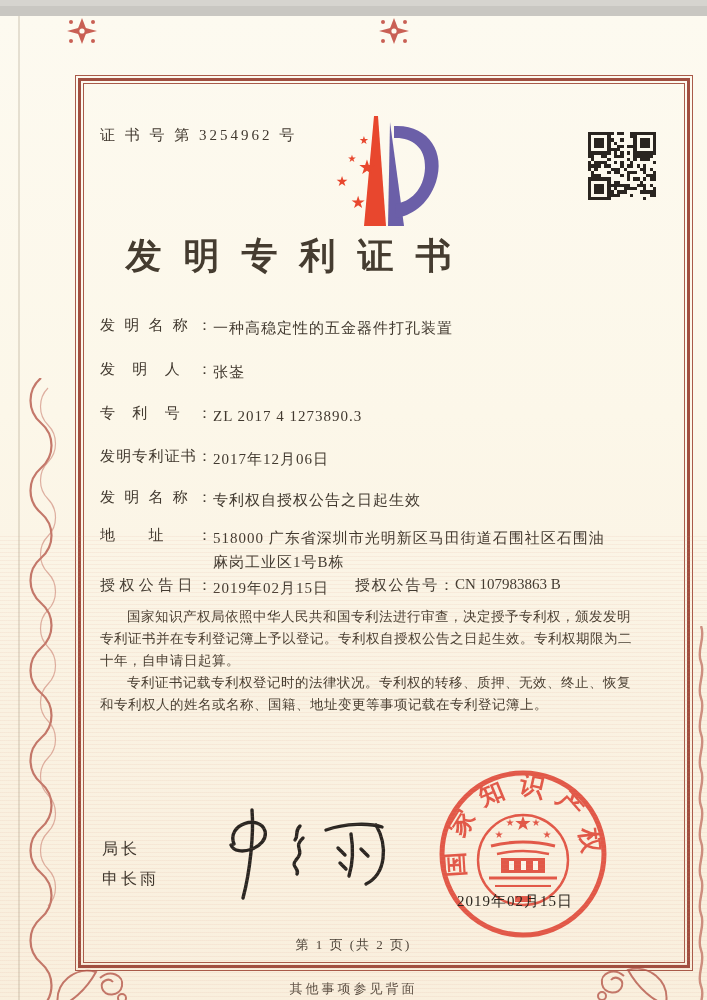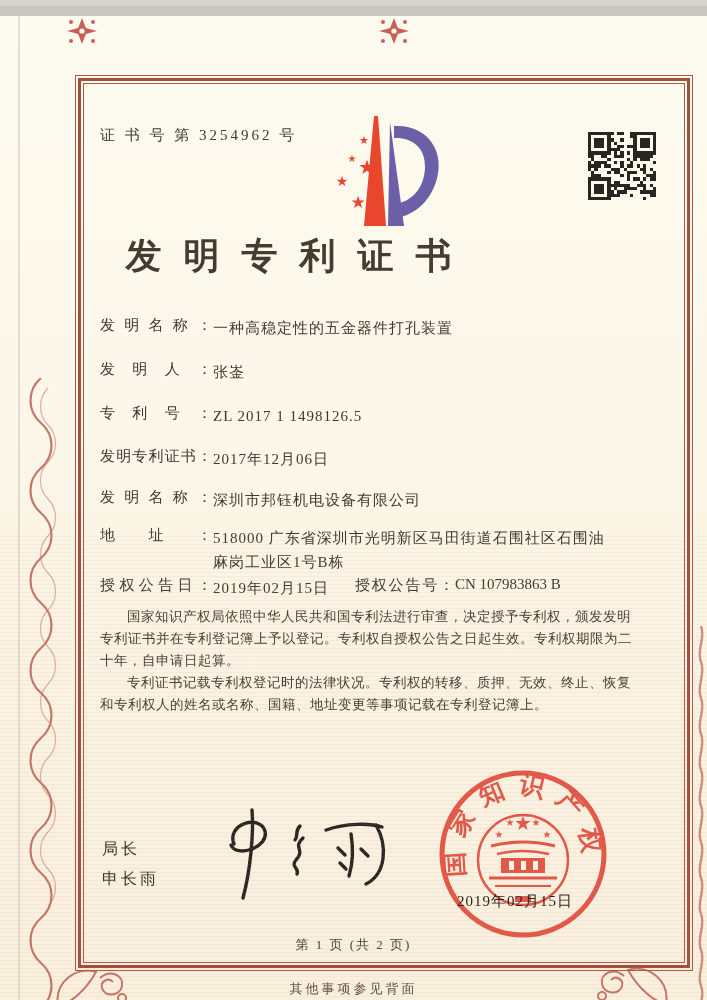--- a/index.html
+++ b/index.html
@@ -371,27 +371,27 @@
 
     <h1 class="title">发明专利证书</h1>
 
     <div class="row r1">
       <span class="lbl">发明人：</span><span class="val">张崟</span>
     </div>
     <div class="row r0">
       <span class="lbl">发明名称：</span><span class="val">一种高稳定性的五金器件打孔装置</span>
     </div>
     <div class="row r2">
-      <span class="lbl">专利号：</span><span class="val">ZL 2017 1 1498126.5</span>
+      <span class="lbl">专利号：</span><span class="val">ZL 2017 4 1273890.3</span>
     </div>
     <div class="row r3">
       <span class="lbl">发明专利证书：</span><span class="val">2017年12月06日</span>
     </div>
     <div class="row r4">
-      <span class="lbl">发明名称：</span><span class="val">深圳市邦钰机电设备有限公司</span>
+      <span class="lbl">发明名称：</span><span class="val">专利权自授权公告之日起生效</span>
     </div>
     <div class="row r5">
       <span class="lbl">地址：</span><span class="val">518000 广东省深圳市光明新区马田街道石围社区石围油麻岗工业区1号B栋</span>
     </div>
 
     <div class="row rg">
       <span class="lbl">授权公告日：</span><span class="val" style="width:130px">2019年02月15日</span>
       <span class="pair2">
         <span class="lbl">授权公告号：</span><span>CN 107983863 B</span>
       </span>

